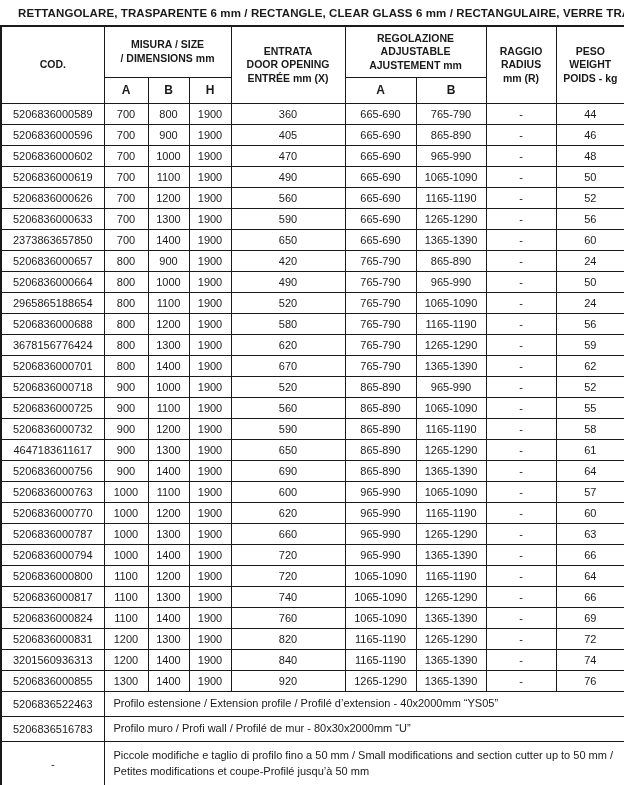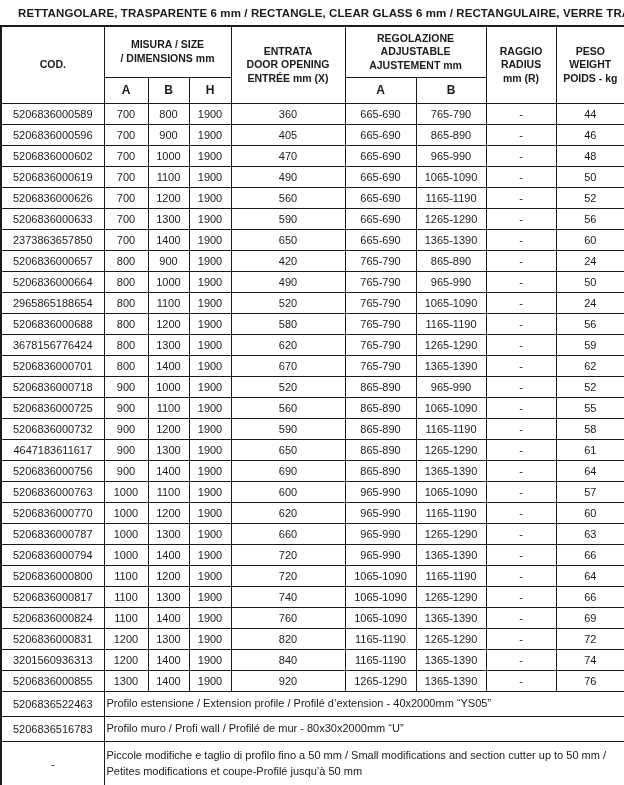--- a/index.html
+++ b/index.html
@@ -49,21 +49,21 @@
   }
   thead tr.main-header th { height: 50px; }
   thead tr.sub-header th { height: 25px; font-size: 12px; }
   tbody td {
     font-size: 11px;
     height: 20px;
     font-weight: normal;
   }
   tbody td.desc {
     text-align: left;
-    padding: 2px 2px;
+    padding: 2px 9px;
     font-size: 11px;
     line-height: 1.45;
     white-space: normal;
   }
   tbody tr.tall td { height: 40px; }
 </style>
 </head>
 <body>
 
 <div class="page">

